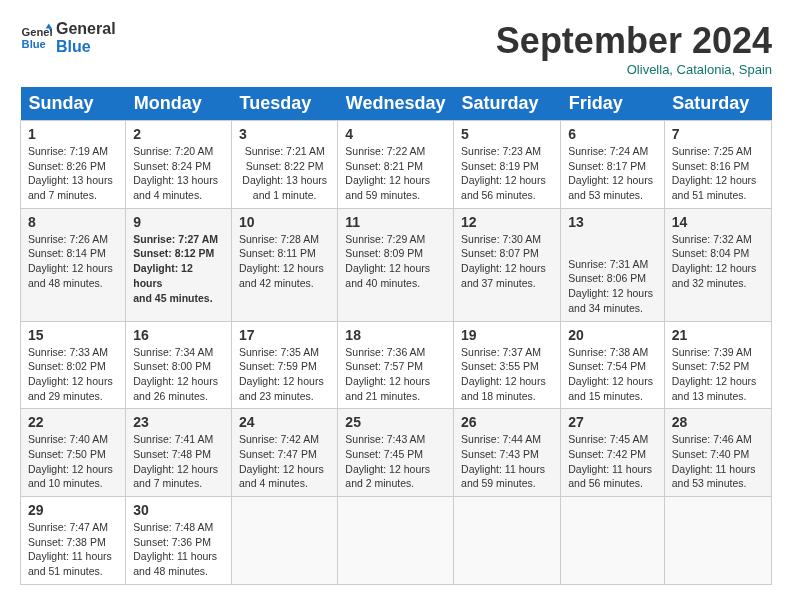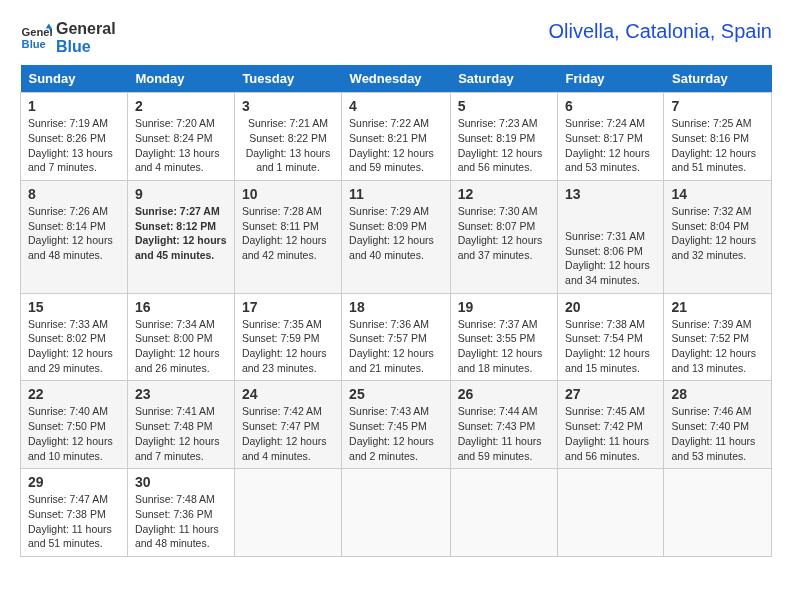--- a/index.html
+++ b/index.html
@@ -27,34 +27,34 @@
     }
     .title-block {
       text-align: right;
     }
     .month-title {
       font-size: 36px;
       font-weight: bold;
       color: #333;
     }
     .location {
-      font-size: 20px;
-      color: #1d4ed8;
+      font-size: 13px;
+      color: #0f766e;
     }
     table {
       width: 100%;
       border-collapse: collapse;
       font-size: 11px;
     }
     thead tr th {
       background-color: #1a73c7;
       color: #fff;
       text-align: left;
       padding: 6px 8px;
-      font-size: 13px;
+      font-size: 18px;
       font-weight: bold;
     }
     tbody tr td {
       border: 1px solid #ccc;
       vertical-align: top;
       padding: 5px 7px;
       width: 110px;
       min-height: 80px;
       background: #fff;
     }
@@ -87,20 +87,21 @@
       <text x="2" y="32" font-size="14" font-weight="bold" fill="#1a73c7">Blue</text>
       <polygon points="32,8 40,8 36,2" fill="#1a73c7"></polygon>
       <polygon points="36,8 40,14 40,8" fill="#0d4fa0"></polygon>
     </svg>
     <div>
       <div style="font-size:16px;font-weight:bold;color:#333;line-height:1.1;">General</div>
       <div style="font-size:16px;font-weight:bold;color:#1a73c7;line-height:1.1;">Blue</div>
     </div>
   </div>
   <div class="title-block">
+    <div class="month-title">September 2024</div>
     <div class="location">Olivella, Catalonia, Spain</div>
   </div>
 </div>
 
 <table>
   <thead>
     <tr>
     <th>Sunday</th>
         <th>Monday</th>
         <th>Tuesday</th>

